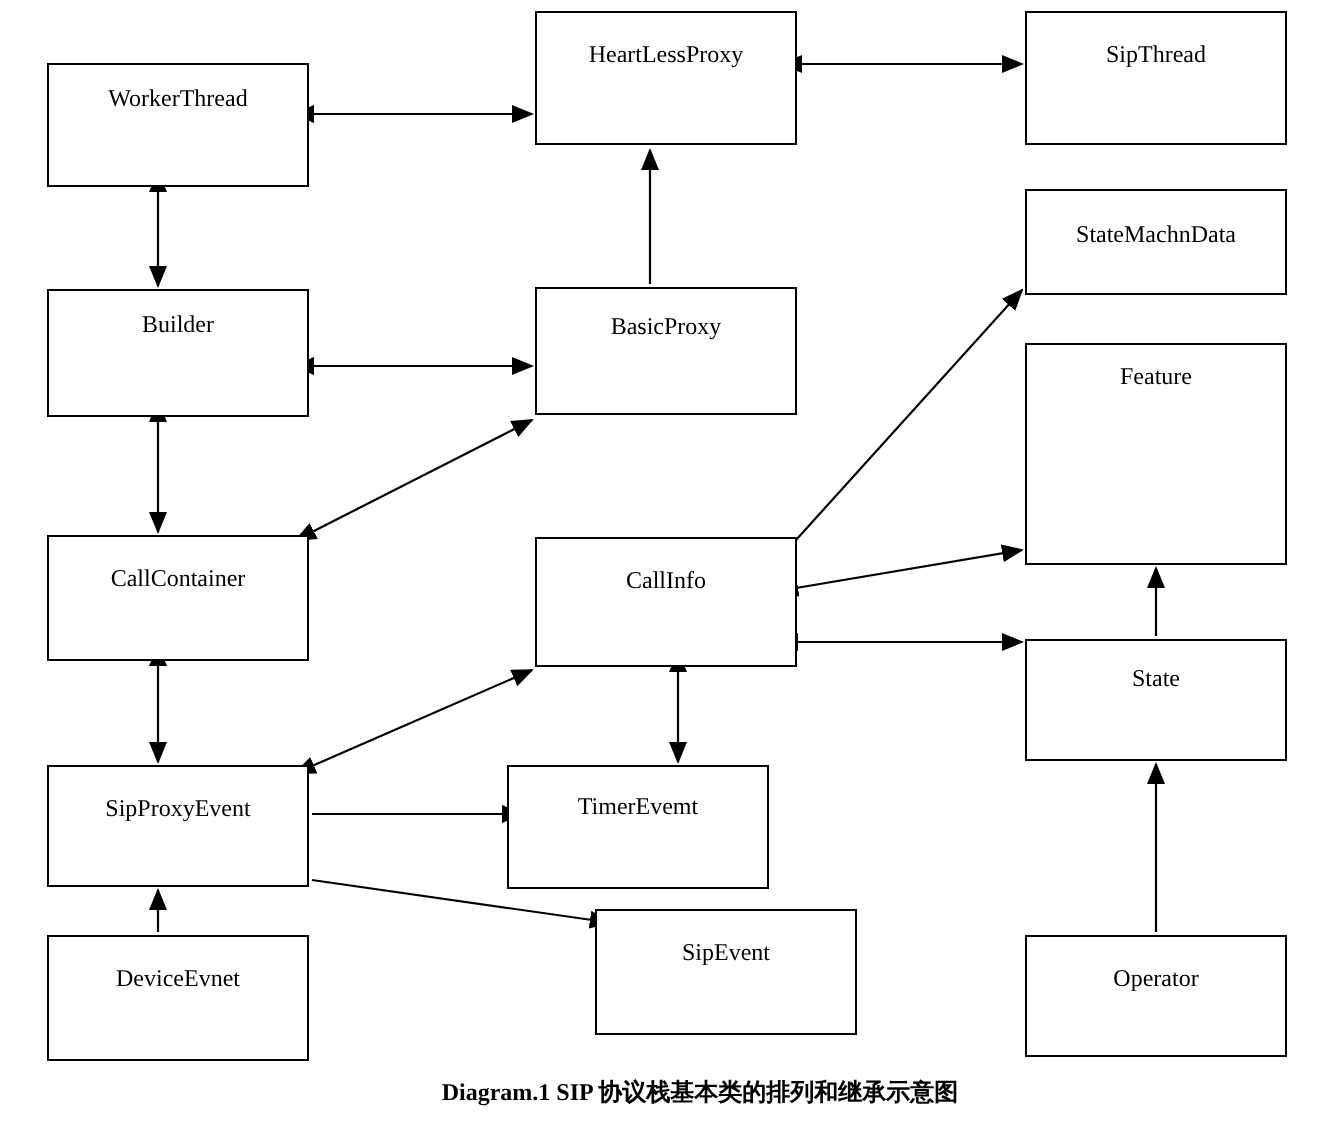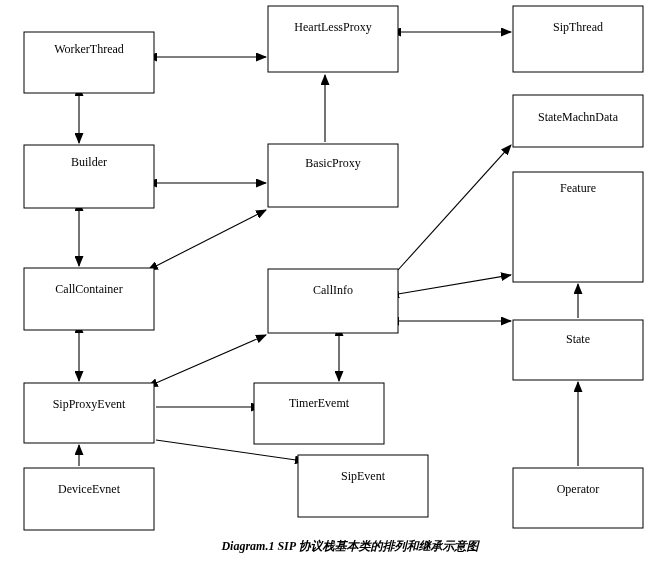--- a/index.html
+++ b/index.html
@@ -47,21 +47,20 @@
     left: 0;
     top: 538px;
     width: 670px;
     text-align: center;
     font-family: "Liberation Serif", "DejaVu Serif", serif;
     font-size: 12px;
     font-weight: bold;
     color: #000000;
     letter-spacing: 0px;
     white-space: nowrap;
-    font-style: italic;
   }
   .caption-inner {
     display: inline-block;
     padding-left: 30px;
   }
 </style>
 </head>
 <body>
 
 <div id="diagram-root">

